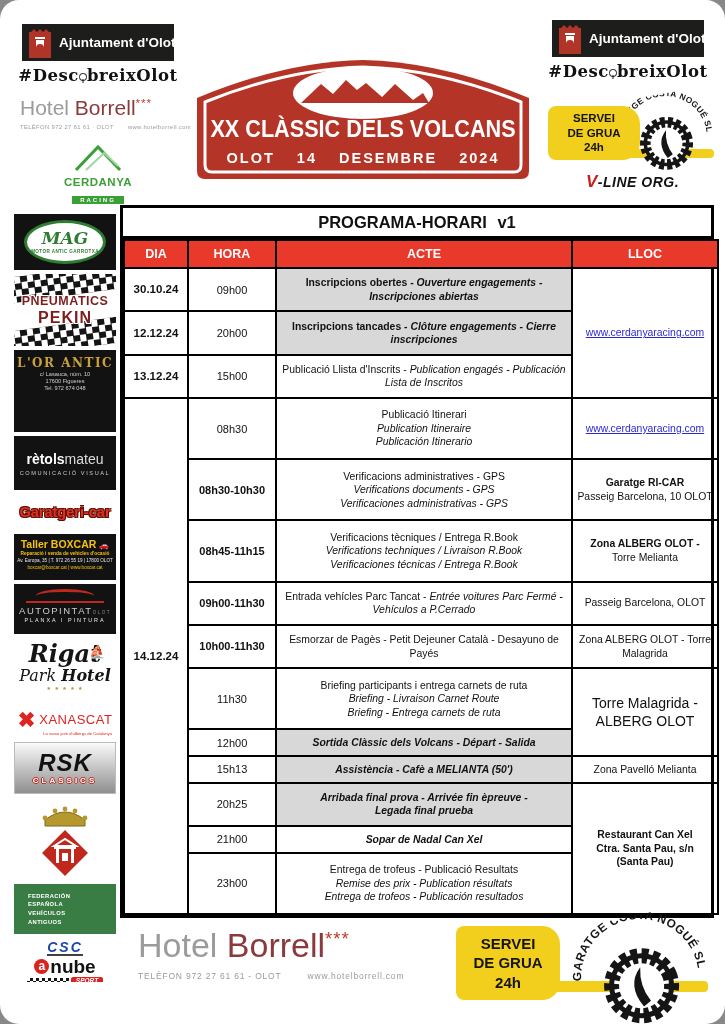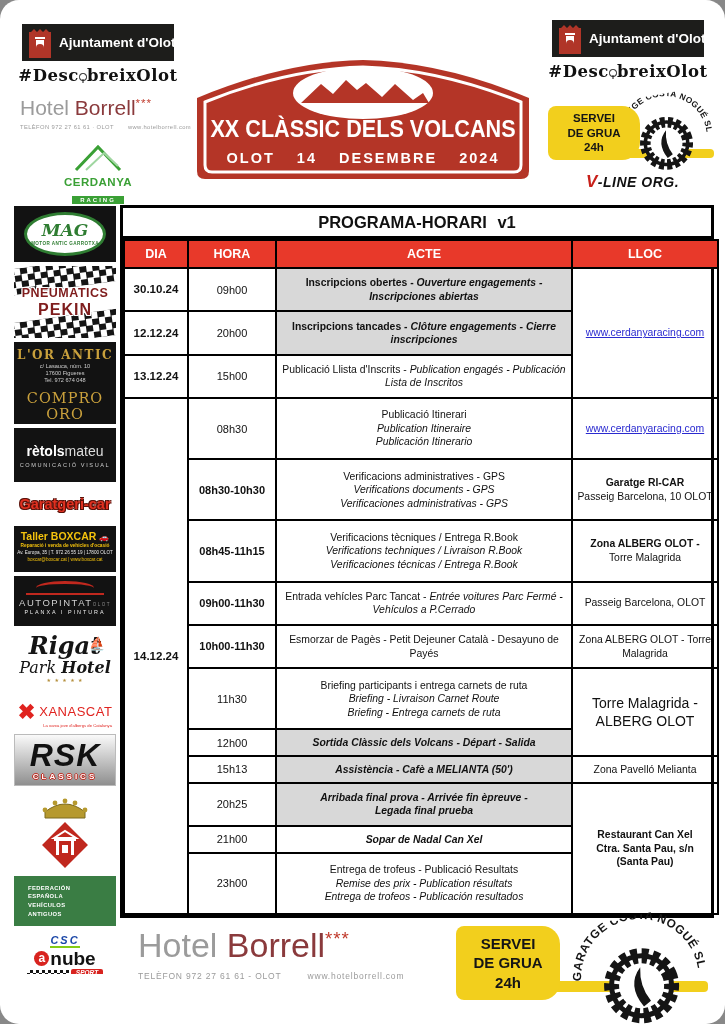--- a/index.html
+++ b/index.html
@@ -49,21 +49,21 @@
   .strip-top { left:552px; top:149px; width:162px; height:9px; }
   .strip-foot { left:462px; top:981px; width:246px; height:11px; }
   .tire { position:absolute; z-index:2; }
   .tire-top { left:612px; top:94px; width:106px; transform:rotate(-10deg); }
   .tire-foot { left:564px; top:916px; width:150px; transform:rotate(-12deg); }
   .tire svg { width:100%; display:block; }
   .vline { position:absolute; left:586px; top:172px; font-style:italic; font-weight:bold;
     font-size:14px; letter-spacing:.5px; white-space:nowrap; }
   .vline .v { color:#c8201a; font-size:17px; }
   
-  .sidebar { position:absolute; left:14px; top:206px; width:102px;
+  .sidebar { position:absolute; left:14px; top:214px; width:102px;
     display:flex; flex-direction:column; gap:4px; }
   .lg { width:100%; overflow:hidden; text-align:center; position:relative; flex:none; }
   .lg-black { background:#121212; color:#fff; }
   .mag { height:56px; display:flex; align-items:center; justify-content:center; }
   .mag-oval { width:82px; height:44px; background:#fff; border:3px solid #2f7d32; border-radius:50%;
     display:flex; flex-direction:column; align-items:center; justify-content:center; }
   .mag-name { color:#2f7d32; font-weight:bold; font-style:italic; font-size:17px; line-height:1;
     font-family:"DejaVu Serif", serif; }
   .mag-sub { color:#2f7d32; font-size:4.6px; font-weight:bold; letter-spacing:.4px; margin-top:2px; }
   .pekin { height:72px; background:#fff; display:flex; flex-direction:column; justify-content:center; }
@@ -107,30 +107,30 @@
   .rigat .rg-ship { color:#b5913f; font-size:13px; position:absolute; right:10px; top:6px; }
   .rigat .rg-line { font-family:"DejaVu Serif", serif; font-style:italic; color:#151515;
     font-size:16px; margin-top:0; }
   .rigat .rg-stars { color:#b5913f; font-size:5px; letter-spacing:1px; }
   .xanascat { height:38px; background:#fff; display:flex; align-items:center; justify-content:center; gap:4px; }
   .xan-x { color:#e0231f; font-weight:bold; font-size:21px; line-height:1; }
   .xan-name { color:#e0231f; font-weight:normal; font-size:13px; letter-spacing:.5px; }
   .xan-tag { position:absolute; bottom:2px; right:4px; color:#e0231f; font-size:4.2px; }
   .rsk { height:52px; background:linear-gradient(#fafafa,#8f8f8f); border:1px solid #bbb;
     display:flex; flex-direction:column; align-items:center; justify-content:center; }
-  .rsk-name { font-style:italic; font-weight:bold; font-size:32px; line-height:1; color:#111; letter-spacing:1px; }
+  .rsk-name { font-style:italic; font-weight:bold; font-size:24px; line-height:1; color:#111; letter-spacing:1px; }
   .rsk-sub { font-size:8px; font-weight:bold; letter-spacing:3px; color:#fff;
     text-shadow:-1px 0 0 #c0281e,1px 0 0 #c0281e,0 -1px 0 #c0281e,0 1px 0 #c0281e; margin-top:1px; }
   .escut { height:82px; background:#fff; }
   .feva { height:50px; background:#3a7d44; display:flex; flex-direction:column;
     align-items:flex-start; justify-content:center; padding-left:14px; }
   .feva div { color:#fff; font-size:5.8px; font-weight:bold; letter-spacing:.4px; line-height:1.5; text-align:left; }
   .anube { height:44px; background:#fff; }
-  .anube .csc { font-style:italic; font-weight:bold; color:#1b47a8; font-size:11px;
-    letter-spacing:2px; border-bottom:2px solid #84cc16; display:inline-block; line-height:1; }
+  .anube .csc { font-style:italic; font-weight:bold; color:#1b47a8; font-size:14px;
+    letter-spacing:2px; border-bottom:2px solid #404040; display:inline-block; line-height:1; }
   .anube .row2 { display:flex; align-items:center; justify-content:center; gap:1px; margin-top:1px; }
   .anube .a-dot { background:#d8231f; color:#fff; font-weight:bold; border-radius:50%;
     width:15px; height:15px; font-size:12px; line-height:15px; }
   .anube .nube { font-weight:bold; font-size:19px; line-height:1; color:#111; }
   .anube .sportrow { display:flex; align-items:center; justify-content:center; gap:2px; margin-top:1px; }
   .anube .checks { width:42px; height:6px;
     background:repeating-conic-gradient(#151515 0 25%, #fff 0 50%); background-size:6px 6px; }
   .anube .sport { background:#d8231f; color:#fff; font-style:italic; font-weight:bold;
     font-size:6.5px; padding:0 5px; border-radius:2px; }
   
@@ -244,21 +244,20 @@
     </div>
     <div class="lg pekin">
       <div class="pekin-l1">PNEUMATICS</div>
       <div class="pekin-l2">PEKIN</div>
     </div>
     <div class="lg lg-black orantic">
       <div class="o-name">L'OR ANTIC</div>
       <div class="o-line">c/ Lasauca, núm. 10</div>
       <div class="o-line">17600 Figueres</div>
       <div class="o-line">Tel. 972 674 048</div>
-      <div class="o-compro">COMPRO ORO</div>
     </div>
     <div class="lg lg-black retols">
       <div class="r-main"><span class="r-b">rètols</span><span class="r-l">mateu</span></div>
       <div class="r-sub">COMUNICACIÓ VISUAL</div>
     </div>
     <div class="lg garatgeri">
       <span>Garatgeri-car</span>
     </div>
     <div class="lg lg-black boxcar">
       <div class="bx1"><span>Taller BOXCAR</span> <span class="car">🚗</span></div>
@@ -391,21 +390,21 @@
           </tr>
           <tr>
             <td class="hora b">08h45-11h15</td>
             <td class="acte">
               <div><span>Verificacions tècniques / Entrega R.Book</span></div>
               <div><span class="it">Verifications techniques / Livraison R.Book</span></div>
               <div><span class="it">Verificaciones técnicas / Entrega R.Book</span></div>
             </td>
             <td class="lloc">
               <div class="b">Zona ALBERG OLOT -</div>
-              <div>Torre Malagrida</div>
+              <div>Torre Melianta</div>
             </td>
           </tr>
           <tr>
             <td class="hora b">09h00-11h30</td>
             <td class="acte">
               <div><span>Entrada vehícles Parc Tancat - </span><span class="it">Entrée voitures Parc Fermé - Vehículos a P.Cerrado</span></div>
             </td>
             <td class="lloc">
               <div>Passeig Barcelona, OLOT</div>
             </td>

